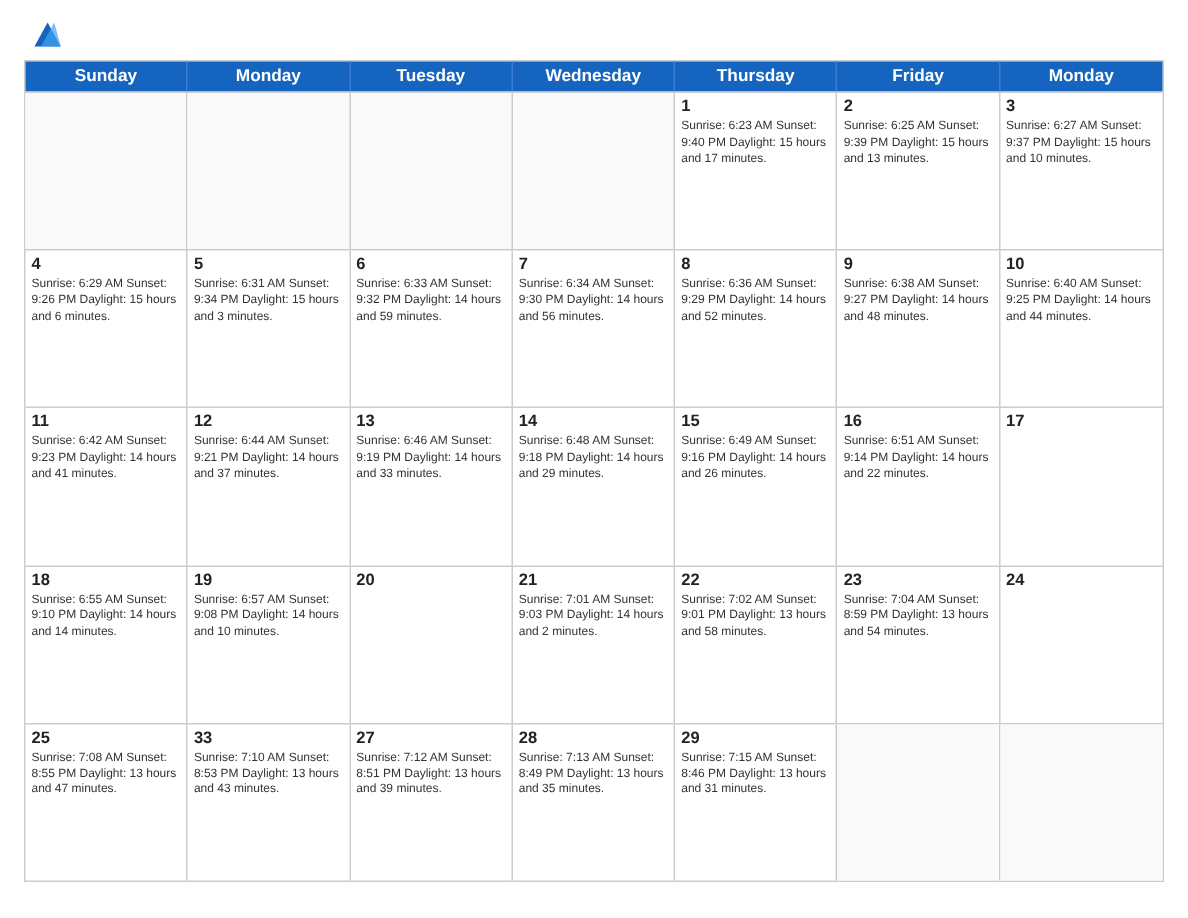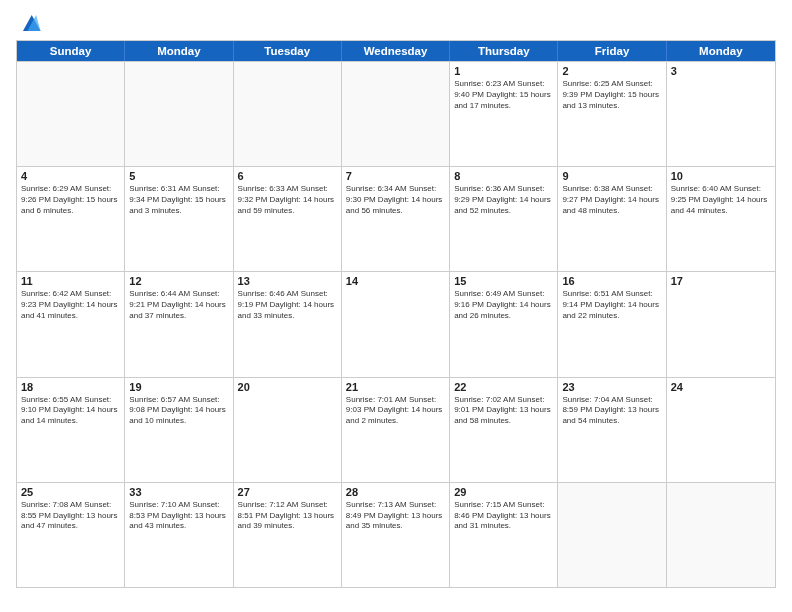--- a/index.html
+++ b/index.html
@@ -159,20 +159,24 @@
           </div>
           <div class="cal-cell">
             <span class="day-num">2</span>
             <div class="cell-info">Sunrise: 6:25 AM
 Sunset: 9:39 PM
 Daylight: 15 hours
 and 13 minutes.</div>
           </div>
           <div class="cal-cell">
             <span class="day-num">3</span>
+            <div class="cell-info">Sunrise: 6:27 AM
+Sunset: 9:37 PM
+Daylight: 15 hours
+and 10 minutes.</div>
           </div>
         </div>
         <div class="cal-week">
           <div class="cal-cell">
             <span class="day-num">4</span>
             <div class="cell-info">Sunrise: 6:29 AM
 Sunset: 9:26 PM
 Daylight: 15 hours
 and 6 minutes.</div>
           </div>
@@ -236,20 +240,24 @@
           </div>
           <div class="cal-cell">
             <span class="day-num">13</span>
             <div class="cell-info">Sunrise: 6:46 AM
 Sunset: 9:19 PM
 Daylight: 14 hours
 and 33 minutes.</div>
           </div>
           <div class="cal-cell">
             <span class="day-num">14</span>
+            <div class="cell-info">Sunrise: 6:48 AM
+Sunset: 9:18 PM
+Daylight: 14 hours
+and 29 minutes.</div>
           </div>
           <div class="cal-cell">
             <span class="day-num">15</span>
             <div class="cell-info">Sunrise: 6:49 AM
 Sunset: 9:16 PM
 Daylight: 14 hours
 and 26 minutes.</div>
           </div>
           <div class="cal-cell">
             <span class="day-num">16</span>

